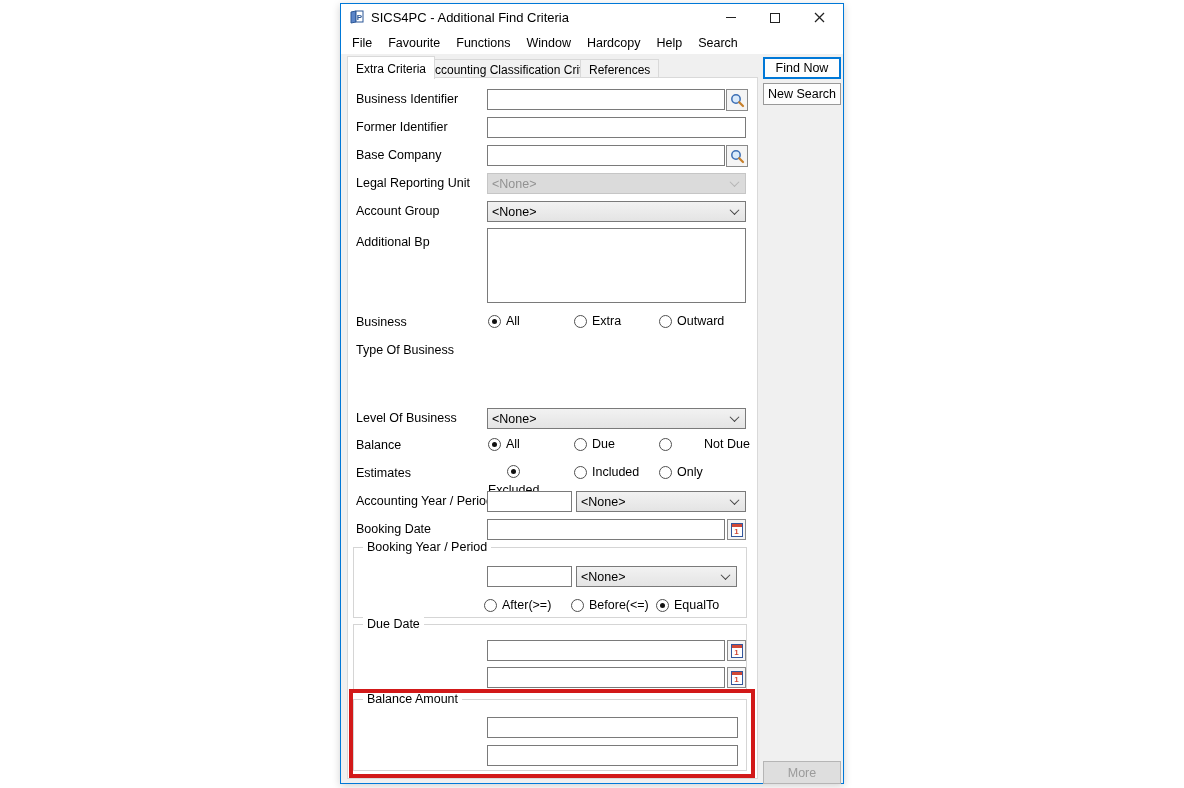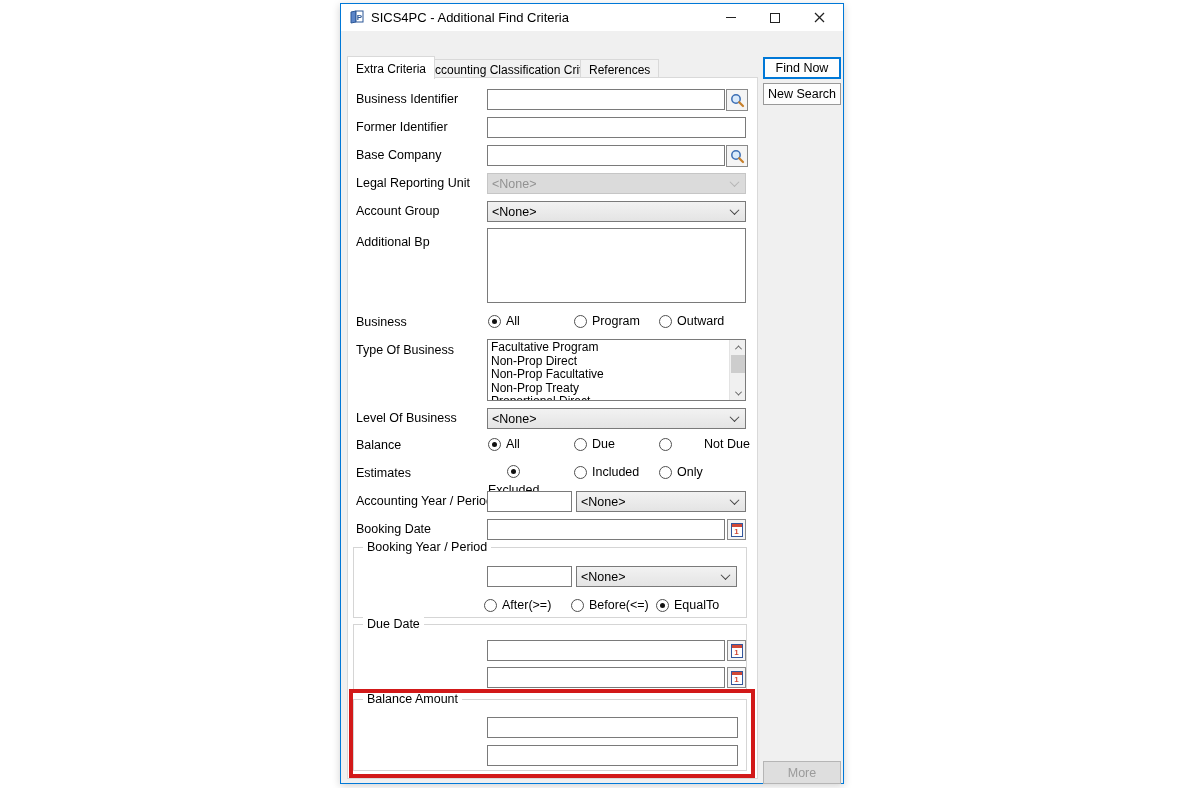--- a/index.html
+++ b/index.html
@@ -93,20 +93,29 @@
           <span class="glyph-max"></span>
         </button>
       <button class="winbtn btn-close">
         <svg width="11" height="11" viewBox="0 0 11 11">
           <line x1="1" y1="1" x2="10" y2="10" stroke="#222" stroke-width="1.3"></line>
           <line x1="10" y1="1" x2="1" y2="10" stroke="#222" stroke-width="1.3"></line>
         </svg>
       </button>
     </div>
 
+    <div class="menubar">
+      <span class="menu-item">File</span>
+      <span class="menu-item">Favourite</span>
+      <span class="menu-item">Functions</span>
+      <span class="menu-item">Window</span>
+      <span class="menu-item">Hardcopy</span>
+      <span class="menu-item">Help</span>
+      <span class="menu-item">Search</span>
+    </div>
 
     <div class="tab active tab-extra">Extra Criteria</div>
     <div class="tab tab-acc">Accounting Classification Criteria</div>
     <div class="tab tab-ref">References</div>
 
     <div class="content"></div>
 
     <span class="flabel" style="top:88px;">Business Identifier</span>
     <input class="ti" style="left: 146px; top: 85px; width: 238px;" value="">
     <button class="iconbtn" style="left:385px; top:85px;">
@@ -144,47 +153,29 @@
     <textarea class="ta" style="left: 146px; top: 224px; width: 259px; height: 75px;"></textarea>
 
     <span class="flabel" style="top:311px;">Business</span>
     <div class="radio-row" style="left:146px; top:310px; width:260px;">
       <span class="opt" style="left:1px;">
           <span class="rb checked"></span>
           <span>All</span>
         </span>
       <span class="opt" style="left:87px;">
           <span class="rb"></span>
-          <span>Program</span>
+          <span>Extra</span>
         </span>
       <span class="opt" style="left:172px;justify-content:center;">
           <span class="rb"></span>
           <span>Outward</span>
         </span>
     </div>
 
     <span class="flabel" style="top:339px;">Type Of Business</span>
-    <div class="listbox">
-      <div class="lb-items">
-        <div class="lb-item">Facultative Program</div>
-        <div class="lb-item">Non-Prop Direct</div>
-        <div class="lb-item">Non-Prop Facultative</div>
-        <div class="lb-item">Non-Prop Treaty</div>
-        <div class="lb-item">Proportional Direct</div>
-      </div>
-      <div class="sb">
-        <span class="sb-arrow sb-up">
-            <span class="sb-chev"></span>
-          </span>
-        <span class="sb-thumb"></span>
-        <span class="sb-arrow sb-dn">
-            <span class="sb-chev"></span>
-          </span>
-      </div>
-    </div>
 
     <span class="flabel" style="top:407px;">Level Of Business</span>
     <div class="combo" style="left:146px; top:404px; width:259px;">
       <span class="ctext">&lt;None&gt;</span>
       <span class="chev"></span>
     </div>
 
     <span class="flabel" style="top:434px;">Balance</span>
     <div class="radio-row" style="left:146px; top:433px; width:260px;">
       <span class="opt" style="left:1px;">

